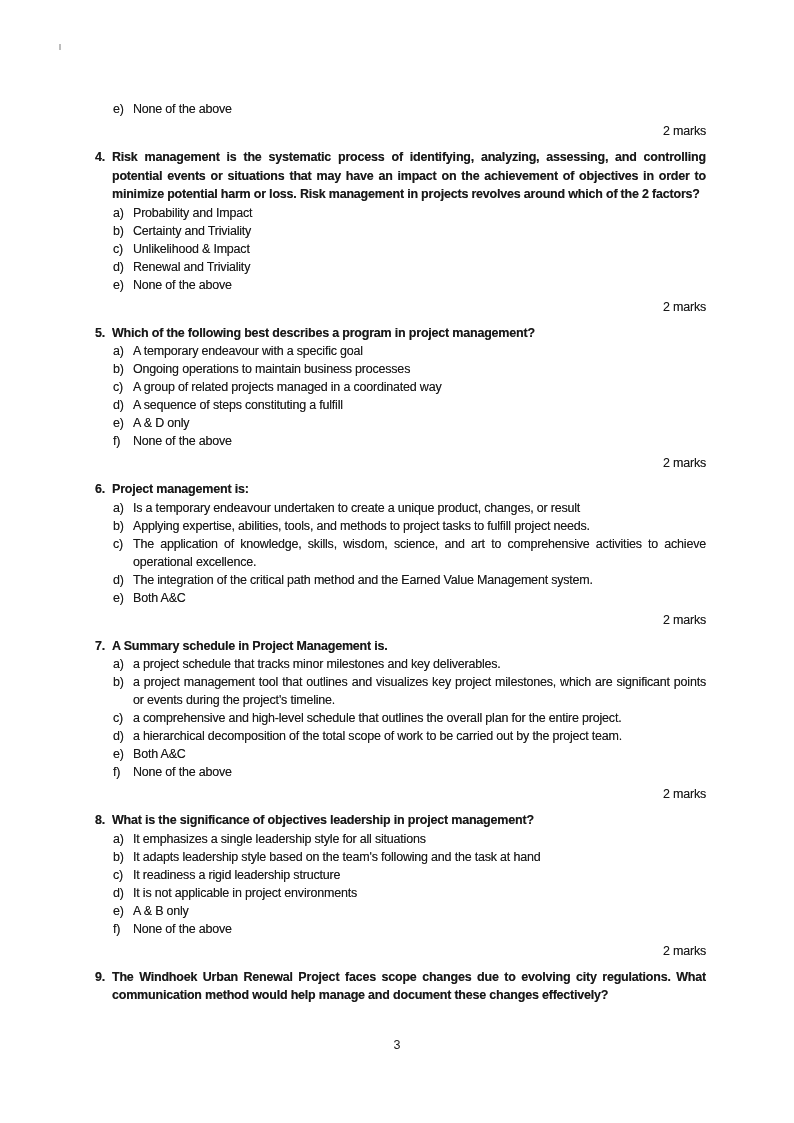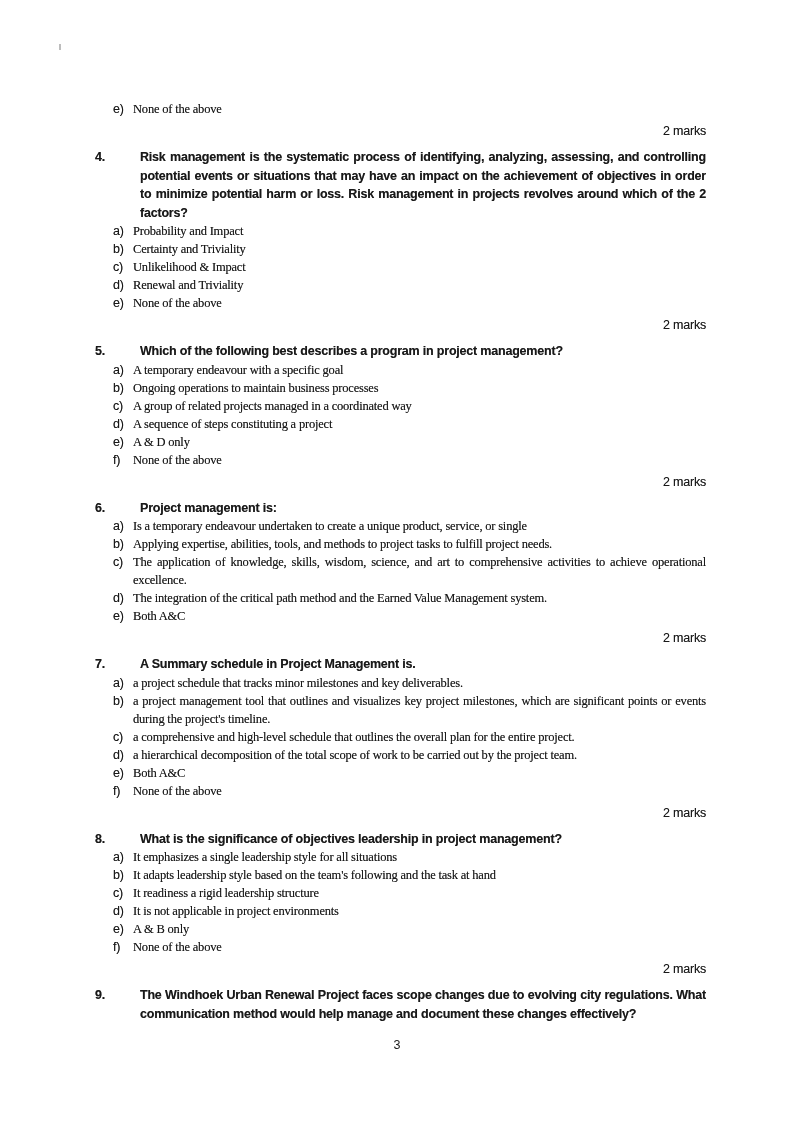--- a/index.html
+++ b/index.html
@@ -16,27 +16,27 @@
     position: absolute; left: 59px; top: 44px;
     width: 2px; height: 6px; background: #9a9a9a; opacity: .65;
   }
   .content {
     position: absolute; left: 95px; top: 100px; width: 611px;
     font-size: 12.5px; line-height: 18px; letter-spacing: -0.2px;
     text-shadow: 0 0 0.35px rgba(0,0,0,.5);
   }
   .opt { display: flex; }
   .opt-letter { width: 20px; flex: none; }
-  .opt-text { flex: 1 1 auto; text-align: justify; font-family: Liberation Serif, serif; }
+  .opt-text { flex: 1 1 auto; text-align: justify; }
   .cont-opt { padding-left: 18px; }
   .marks { text-align: right; font-weight: 400; margin: 4px 0 8px; }
   .question { margin-top: 0; }
   .q-head { display: flex; font-weight: 700; line-height: 18.5px; }
   .q-num { width: 17px; flex: none; }
-  .q-text { flex: 1 1 auto; text-align: justify; margin-left: 28px; }
+  .q-text { flex: 1 1 auto; text-align: justify; }
   .q-options { padding-left: 18px; }
   .page-number {
     position: absolute; left: 0; top: 1038px; width: 794px;
     text-align: center; font-size: 12.5px; color: #1a1a1a;
   }
 </style>
 </head>
 <body>
 
 <div class="scan-artifact"></div>
@@ -92,21 +92,21 @@
       <div class="opt">
         <span class="opt-letter">b)</span>
         <span class="opt-text">Ongoing operations to maintain business processes</span>
       </div>
       <div class="opt">
         <span class="opt-letter">c)</span>
         <span class="opt-text">A group of related projects managed in a coordinated way</span>
       </div>
       <div class="opt">
         <span class="opt-letter">d)</span>
-        <span class="opt-text">A sequence of steps constituting a project</span>
+        <span class="opt-text">A sequence of steps constituting a fulfill</span>
       </div>
       <div class="opt">
         <span class="opt-letter">e)</span>
         <span class="opt-text">A &amp; D only</span>
       </div>
       <div class="opt">
         <span class="opt-letter">f)</span>
         <span class="opt-text">None of the above</span>
       </div>
     </div>
@@ -114,21 +114,21 @@
   </section>
 
   <section class="question">
     <div class="q-head">
       <span class="q-num">6.</span>
       <span class="q-text">Project management is:</span>
     </div>
     <div class="q-options">
       <div class="opt">
         <span class="opt-letter">a)</span>
-        <span class="opt-text">Is a temporary endeavour undertaken to create a unique product, service, or single</span>
+        <span class="opt-text">Is a temporary endeavour undertaken to create a unique product, changes, or result</span>
       </div>
       <div class="opt">
         <span class="opt-letter">b)</span>
         <span class="opt-text">Applying expertise, abilities, tools, and methods to project tasks to fulfill project needs.</span>
       </div>
       <div class="opt">
         <span class="opt-letter">c)</span>
         <span class="opt-text">The application of knowledge, skills, wisdom, science, and art to comprehensive activities to achieve operational excellence.</span>
       </div>
       <div class="opt">

